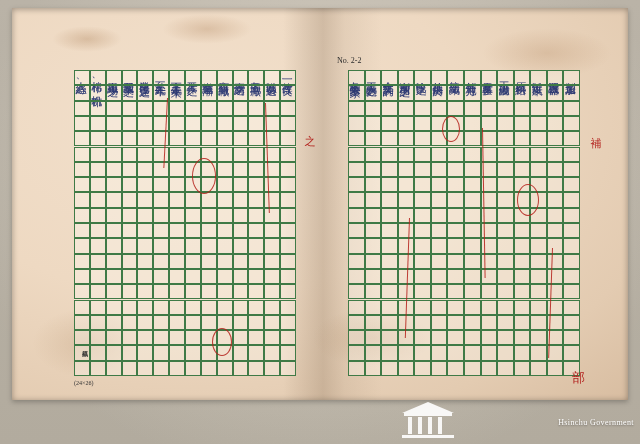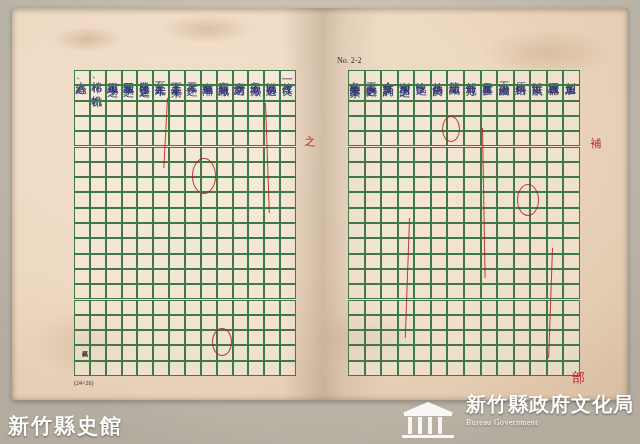--- a/index.html
+++ b/index.html
@@ -795,28 +795,26 @@
     <div class="circ" style="left:505px;top:176px;width:20px;height:30px;"></div>
     <div class="circ" style="left:430px;top:108px;width:16px;height:24px;"></div>
     <div class="sq" style="left:155px;top:90px;height:70px;transform:rotate(3deg);"></div>
     <div class="sq" style="left:253px;top:95px;height:110px;transform:rotate(-2deg);"></div>
     <div class="sq" style="left:397px;top:210px;height:120px;transform:rotate(2deg);"></div>
     <div class="sq" style="left:470px;top:120px;height:150px;transform:rotate(-1deg);"></div>
     <div class="sq" style="left:540px;top:240px;height:110px;transform:rotate(2deg);"></div>
   </div>
 
   <div id="wm">
-    <div class="wm-left">新竹縣史館</div>
     <div class="wm-logo">
       <div class="roof"></div>
         <div class="bar"></div>
       <div class="col" style="left:6px;"></div>
       <div class="col" style="left:16px;"></div>
       <div class="col" style="left:26px;"></div>
       <div class="col" style="left:36px;"></div>
       <div class="base"></div>
     </div>
     <div class="wm-right">
-      <div class="wm-cn">新竹縣政府文化局</div>
-      <div class="wm-en">Bureau Government</div>
+      <div class="wm-en">Hsinchu Government</div>
     </div>
   </div>
 </div>
 
 </body></html>

